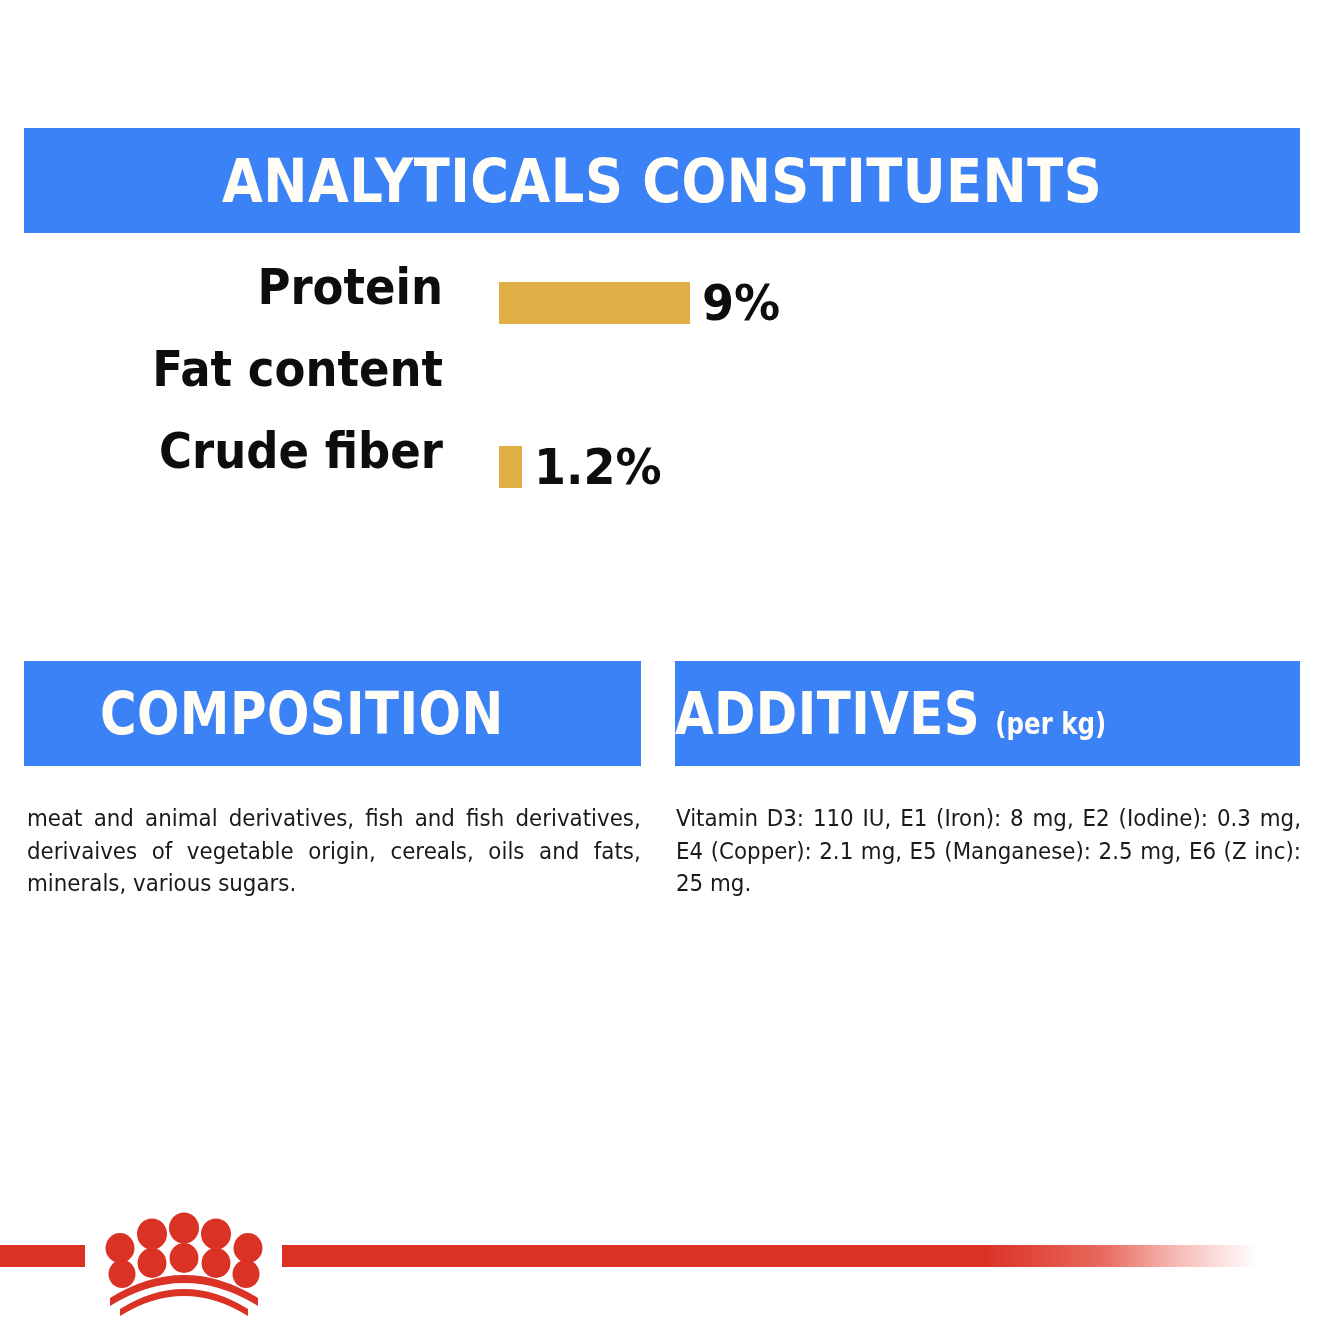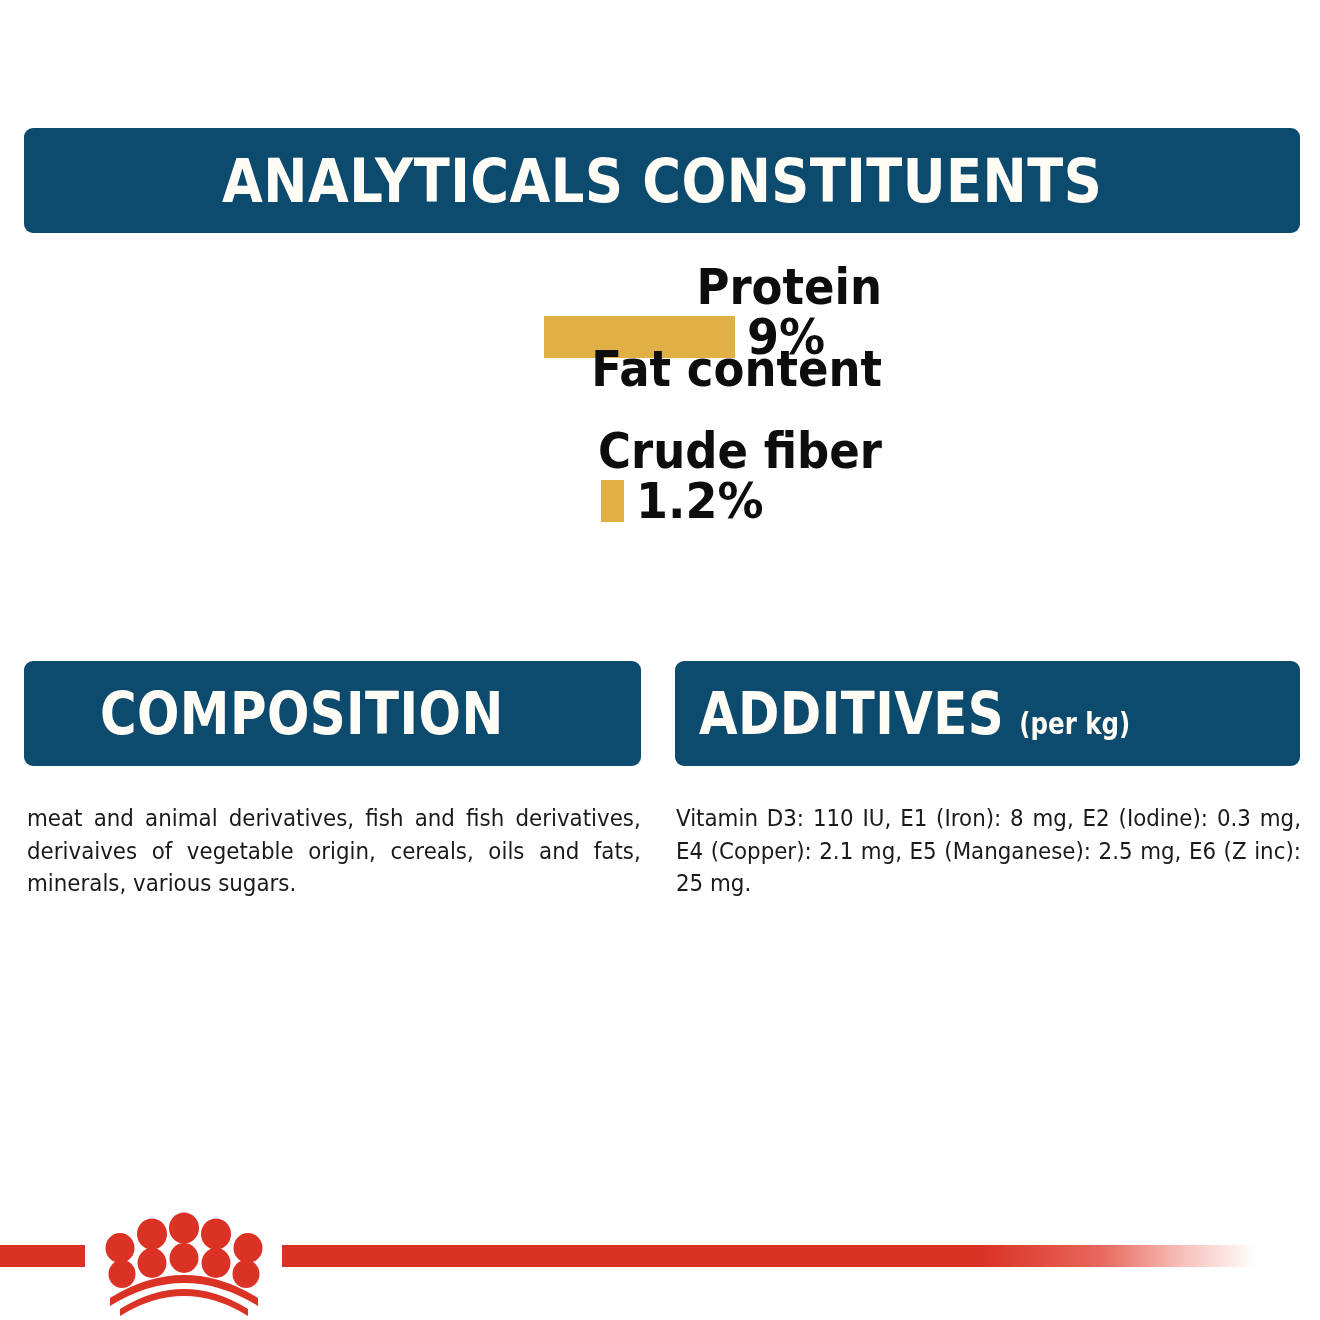--- a/index.html
+++ b/index.html
@@ -17,25 +17,24 @@
   }
 
   .page {
     position: absolute;
     inset: 0;
   }
 
   
   .banner {
     position: absolute;
-    background: #0c4a6e;
+    background: #3b82f6;
     display: flex;
     align-items: center;
     box-sizing: border-box;
-    border-radius: 9px;
   }
   .banner-title {
     color: #FFFDF5;
     font-family: "DejaVu Sans", sans-serif;
     font-weight: bold;
     letter-spacing: 0.5px;
     line-height: 1;
     transform: scaleX(0.86);
     transform-origin: left center;
     white-space: nowrap;
@@ -63,21 +62,20 @@
   }
   #banner-composition .banner-title {
     font-size: 58px;
   }
 
   #banner-additives {
     left: 675px;
     top: 661px;
     width: 625px;
     height: 105px;
-    padding-left: 24px;
   }
   #banner-additives .banner-title {
     font-size: 58px;
     display: flex;
     align-items: baseline;
   }
   #banner-additives .per-kg {
     font-size: 30px;
     margin-left: 14px;
     letter-spacing: 0;
@@ -86,23 +84,21 @@
 
   
   #constituents {
     position: absolute;
     left: 0;
     top: 262px;
     width: 1320px;
   }
   .nutrient-row {
     display: flex;
-    align-items: center;
     height: 82px;
-    flex-direction: column;
   }
   .nutrient-label {
     width: 443px;
     text-align: right;
     font-family: "DejaVu Sans", sans-serif;
     font-weight: bold;
     font-size: 50px;
     color: #0d0d0d;
     line-height: 1;
     transform: scaleX(0.9);

